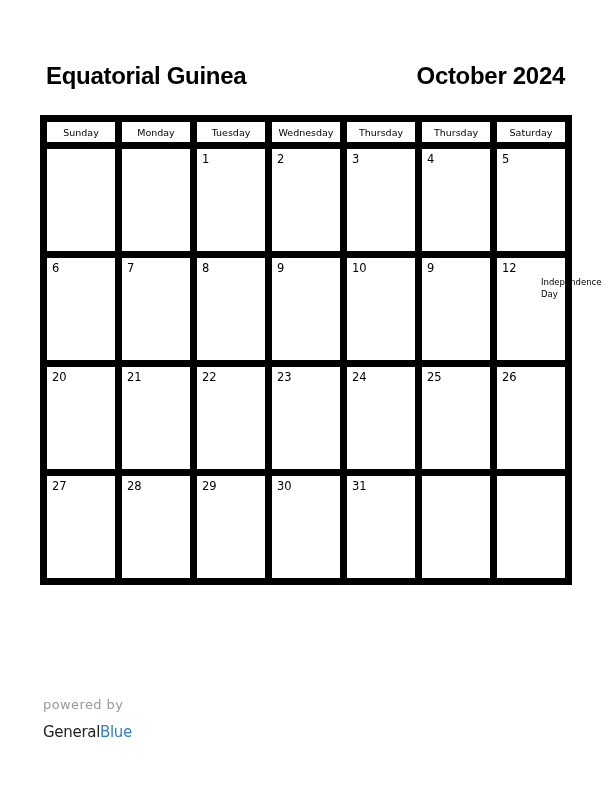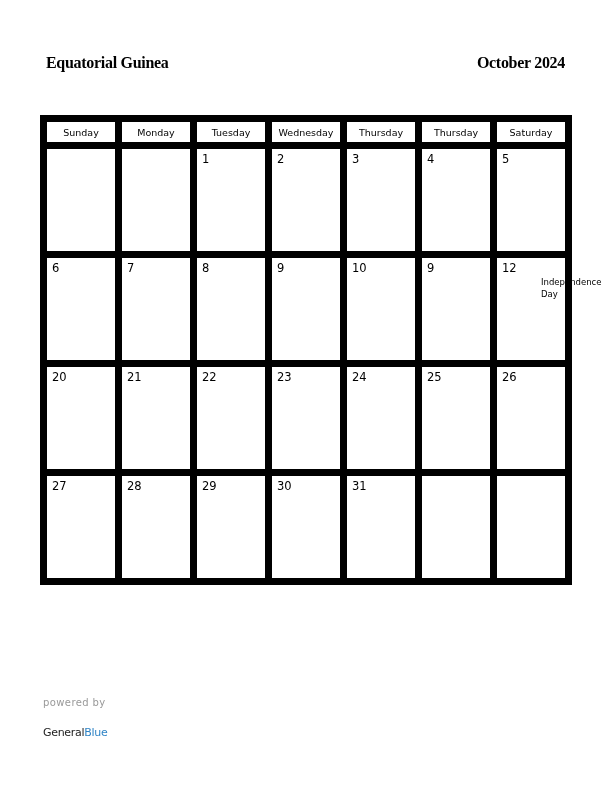--- a/index.html
+++ b/index.html
@@ -2,43 +2,43 @@
 <html><head>
   <meta charset="utf-8">
   <style>
     html, body { margin: 0; padding: 0; }
     body {
       width: 612px; height: 792px; background: #ffffff; position: relative;
       font-family: "DejaVu Sans", sans-serif; color: #000;
       overflow: hidden;
     }
     .title-left, .title-right {
-      position: absolute; top: 54px; font-weight: bold; font-size: 16px;
-      font-family: Liberation Serif, serif; letter-spacing: -0.3px;
+      position: absolute; top: 62px; font-weight: bold; font-size: 24px;
+      font-family: Liberation Sans, sans-serif; letter-spacing: -0.3px;
     }
     .title-left { left: 46px; }
     .title-right { right: 47px; }
     table.cal {
       position: absolute; left: 40px; top: 115px;
       width: 532px; border-collapse: collapse; table-layout: fixed;
     }
     table.cal th, table.cal td { border: 7px solid #000000; }
     table.cal th {
       height: 20px; font-weight: normal; font-size: 9.5px; text-align: center;
       vertical-align: middle; padding: 0;
     }
     table.cal td {
       height: 109px; vertical-align: top; padding: 3px 5px; font-size: 11.5px;
       box-sizing: border-box;
     }
     .daynum { display: block; line-height: 14px; }
     .holiday { display: block; font-size: 8.5px; line-height: 12px; margin-top: 1px; margin-left: 39px; }
     .footer { position: absolute; left: 43px; top: 697px; }
-    .powered { font-size: 10px; color: #999; letter-spacing: 0.4px; }
-    .brand { font-size: 11px; margin-top: 18px; letter-spacing: -0.3px; }
+    .powered { font-size: 13px; color: #999; letter-spacing: 0.4px; }
+    .brand { font-size: 15px; margin-top: 11px; letter-spacing: -0.3px; }
     .brand .g { color: #222; }
     .brand .b { color: #2f84c6; }
   </style>
 </head>
 <body>
 
 <div class="title-left">Equatorial Guinea</div>
 <div class="title-right">October 2024</div>
 
 <table class="cal">

